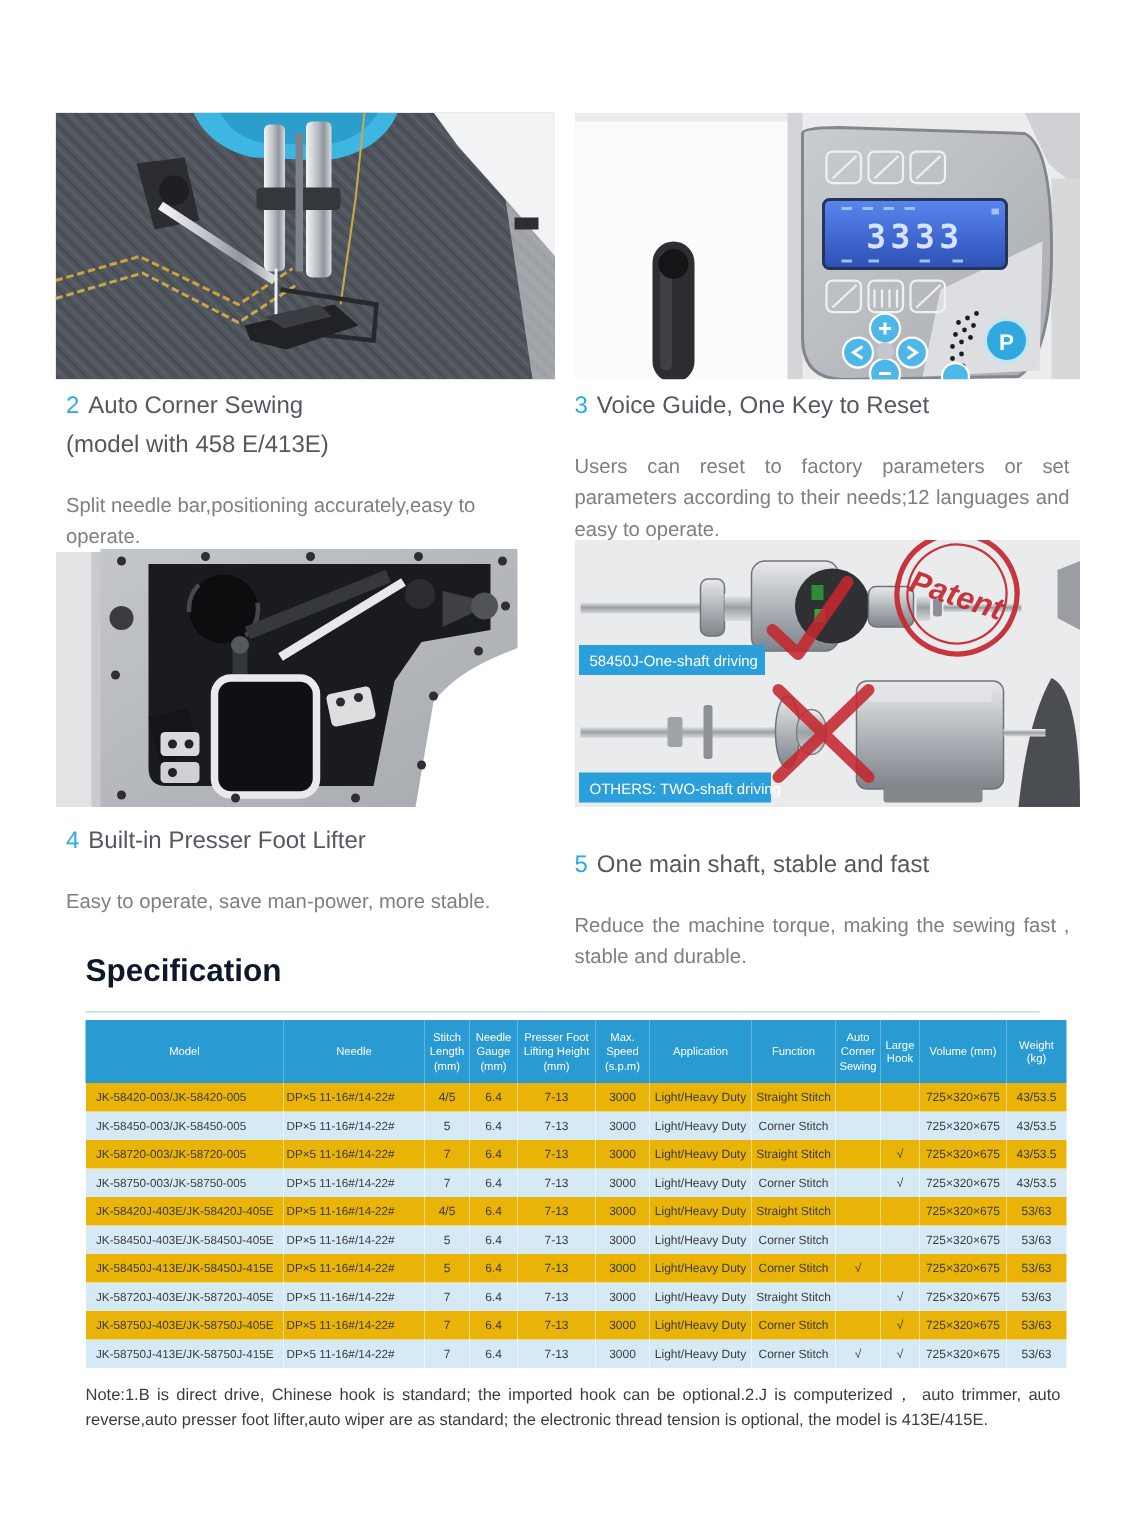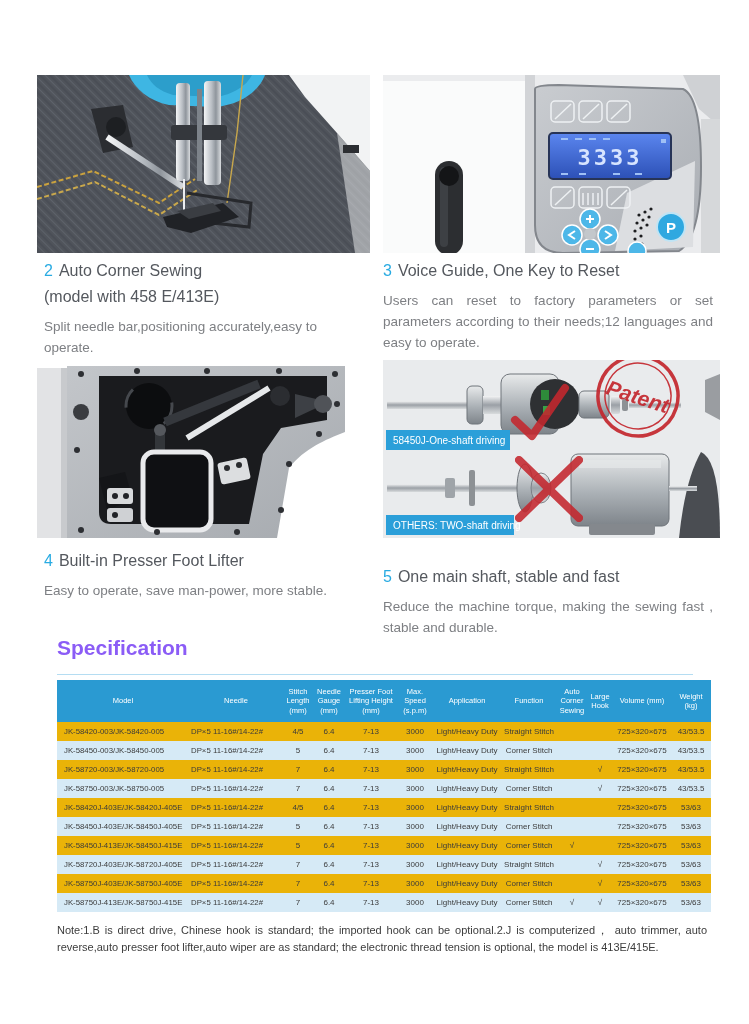--- a/index.html
+++ b/index.html
@@ -8,25 +8,25 @@
     position:relative; width:749px; height:1024px; background:#ffffff;
     font-family:"Liberation Sans", sans-serif; overflow:hidden;
   }
   .photo { position:absolute; overflow:hidden; }
   .photo svg { display:block; }
 
   
   .feature-text { position:absolute; }
   .feature-title { font-size:16px; line-height:26px; color:#54585e; font-weight:400; }
   .feature-num { color:#29abe2; margin-right:6px; }
-  .feature-body { margin-top:7px; font-size:13.5px; line-height:1.55; color:#7d7f83; }
+  .feature-body { margin-top:17px; font-size:13.5px; line-height:1.55; color:#7d7f83; }
   .justify { text-align:justify; }
 
   
-  .spec-title { position:absolute; left:57px; top:636px; font-size:21px; font-weight:bold; color:#8b5cf6; }
+  .spec-title { position:absolute; left:57px; top:636px; font-size:21px; font-weight:bold; color:#0f172a; }
   .spec-rule { position:absolute; left:57px; top:674px; width:636px; height:1px; background:#b5ddf2; }
 
   .spec-table-wrap { position:absolute; left:57px; top:680px; width:636px; }
   table.spec { width:636px; border-collapse:collapse; table-layout:fixed; }
   table.spec th {
     background:#2a9ad2; color:#ffffff; font-weight:400; font-size:7.5px; line-height:1.25;
     height:42px; vertical-align:middle; text-align:center; padding:2px 1px;
   }
   table.spec td {
     font-size:8px; color:#3b3b3b; height:19px; text-align:center; vertical-align:middle;

